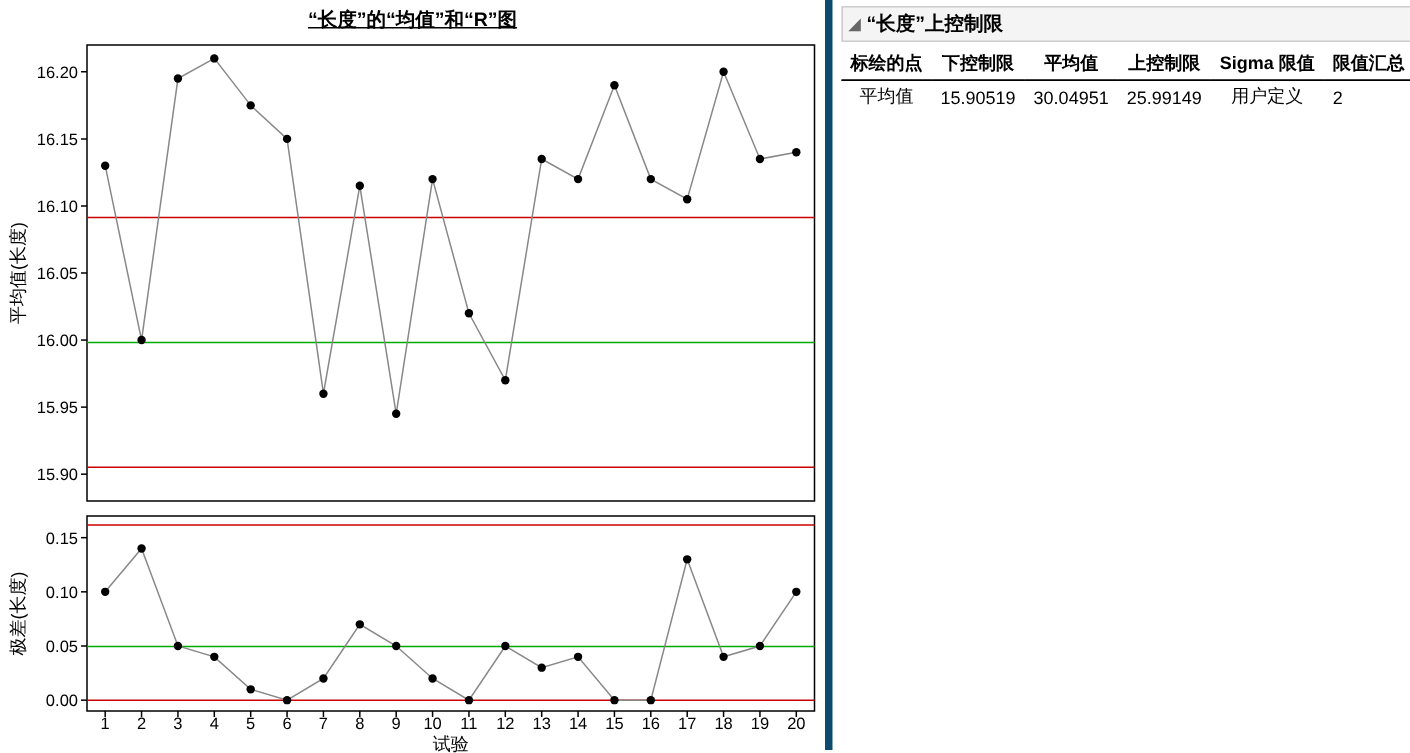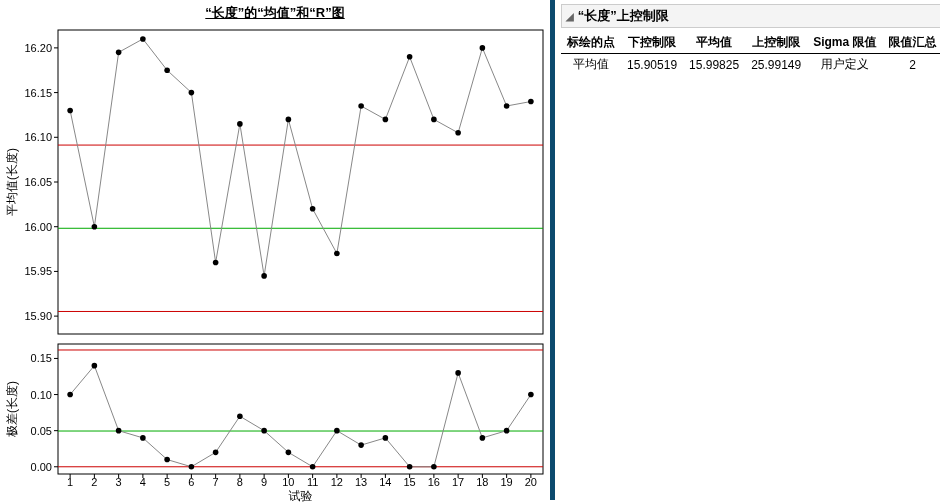--- a/index.html
+++ b/index.html
@@ -60,21 +60,21 @@
   table.data-table th {
     font-weight: bold;
     padding: 2px 6px;
     border-bottom: 1px solid #000;
     white-space: nowrap;
   }
   table.data-table th.left, table.data-table td.left {
     text-align: center;
   }
   table.data-table td {
-    text-align: center;
+    text-align: left;
     padding: 2px 6px;
     white-space: nowrap;
   }
   .axis-text { font-size: 11px; fill: #000; }
   .axis-title { font-size: 12px; fill: #000; }
   .data-line { stroke: #888; stroke-width: 1; fill: none; }
   .pt { fill: #000; }
   .ucl, .lcl { stroke: #c00; stroke-width: 1; }
   .cl { stroke: #0a0; stroke-width: 1; }
   .frame { stroke: #000; stroke-width: 1; fill: none; }
@@ -218,21 +218,21 @@
           <th>平均值</th>
           <th>上控制限</th>
           <th class="left">Sigma 限值</th>
           <th>限值汇总</th>
         </tr>
       </thead>
       <tbody id="limits-tbody">
           <tr>
             <td class="left">平均值</td>
             <td>15.90519</td>
-            <td>15.99825</td>
+            <td>30.04951</td>
             <td>25.99149</td>
             <td class="left">用户定义</td>
             <td>2</td>
           </tr>
         </tbody>
     </table>
   </div>
 
 </div>
 

